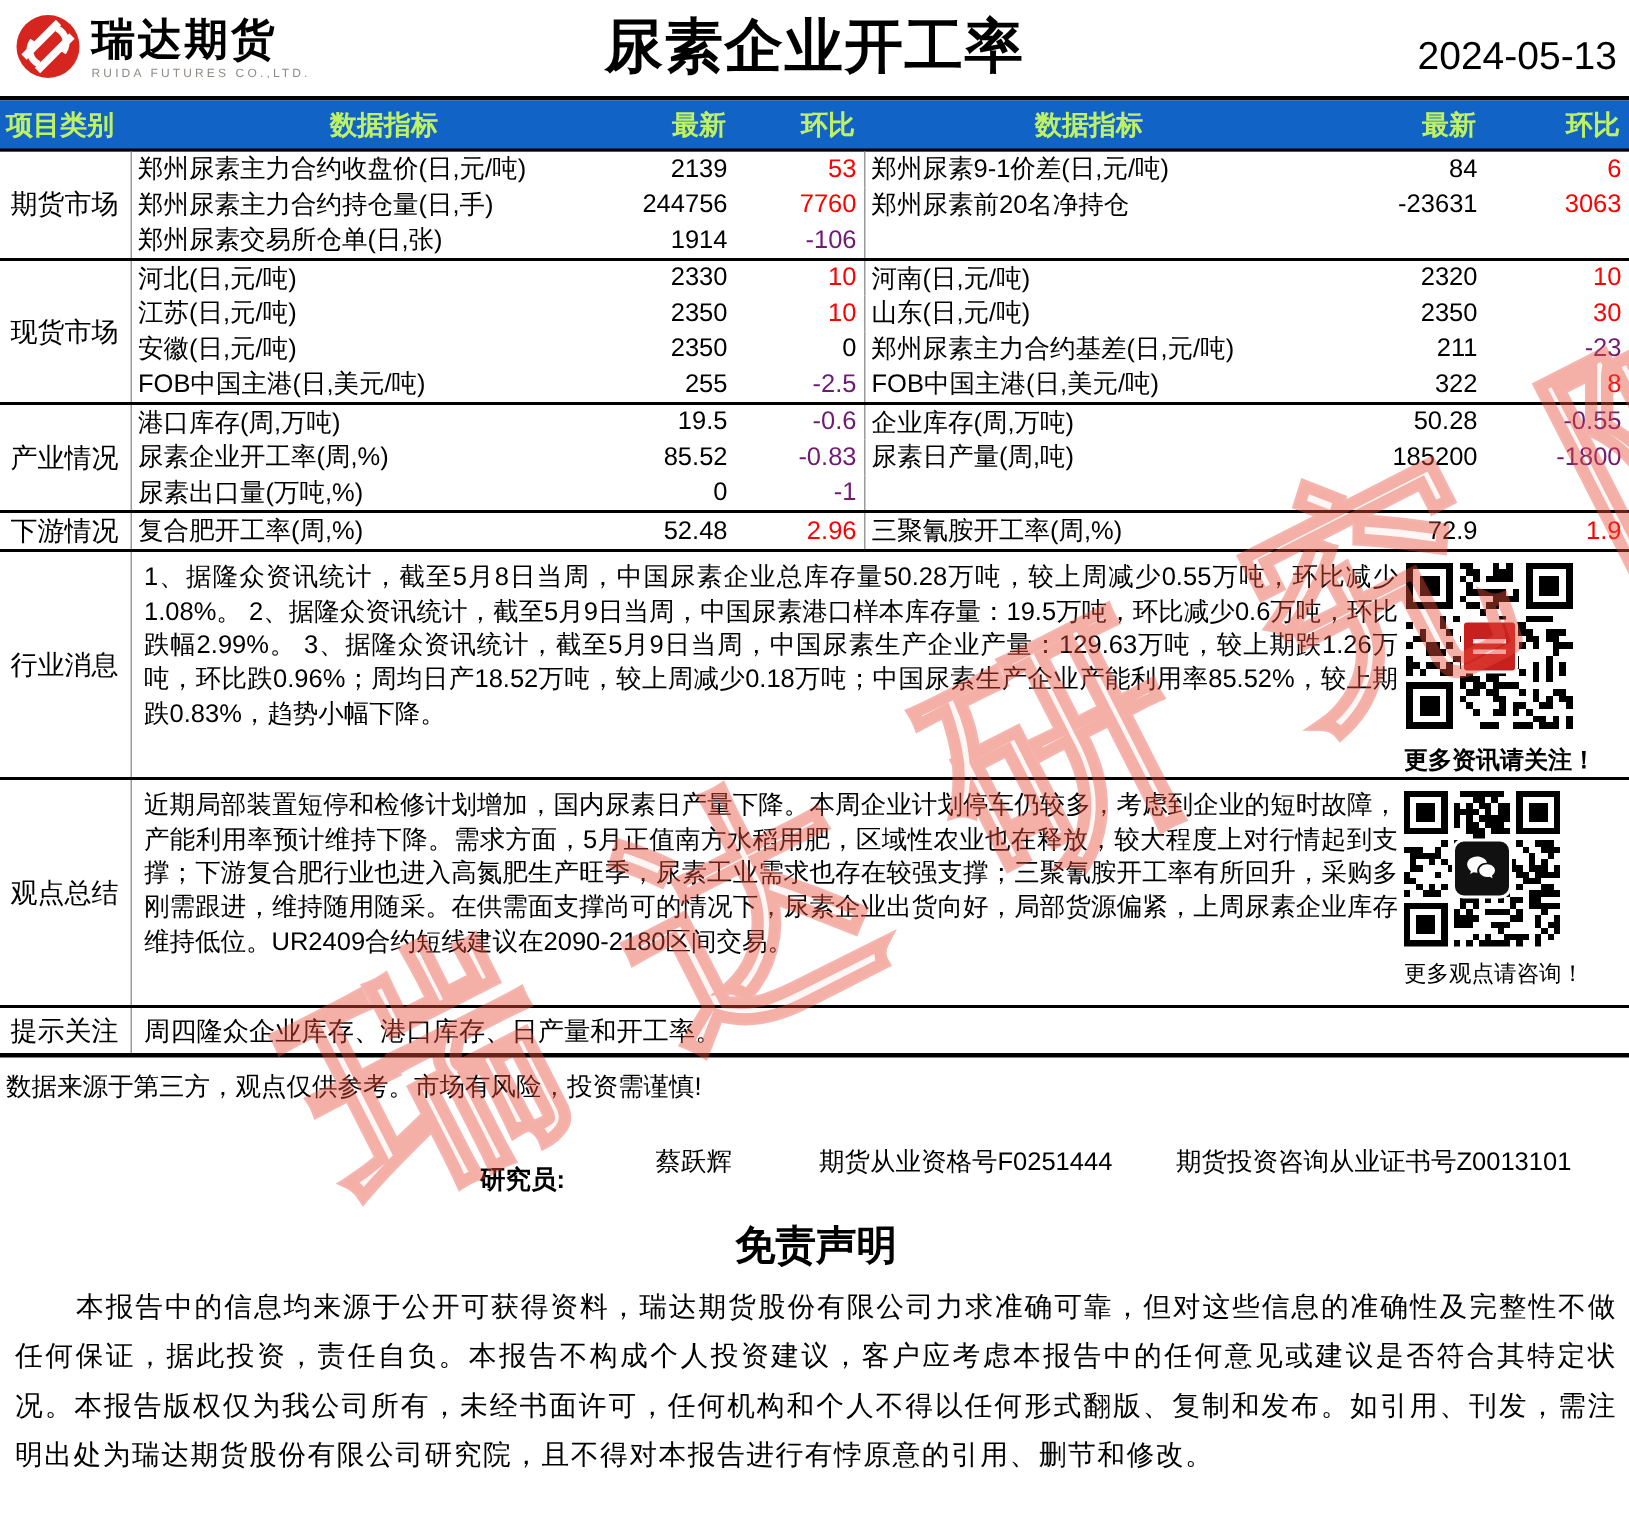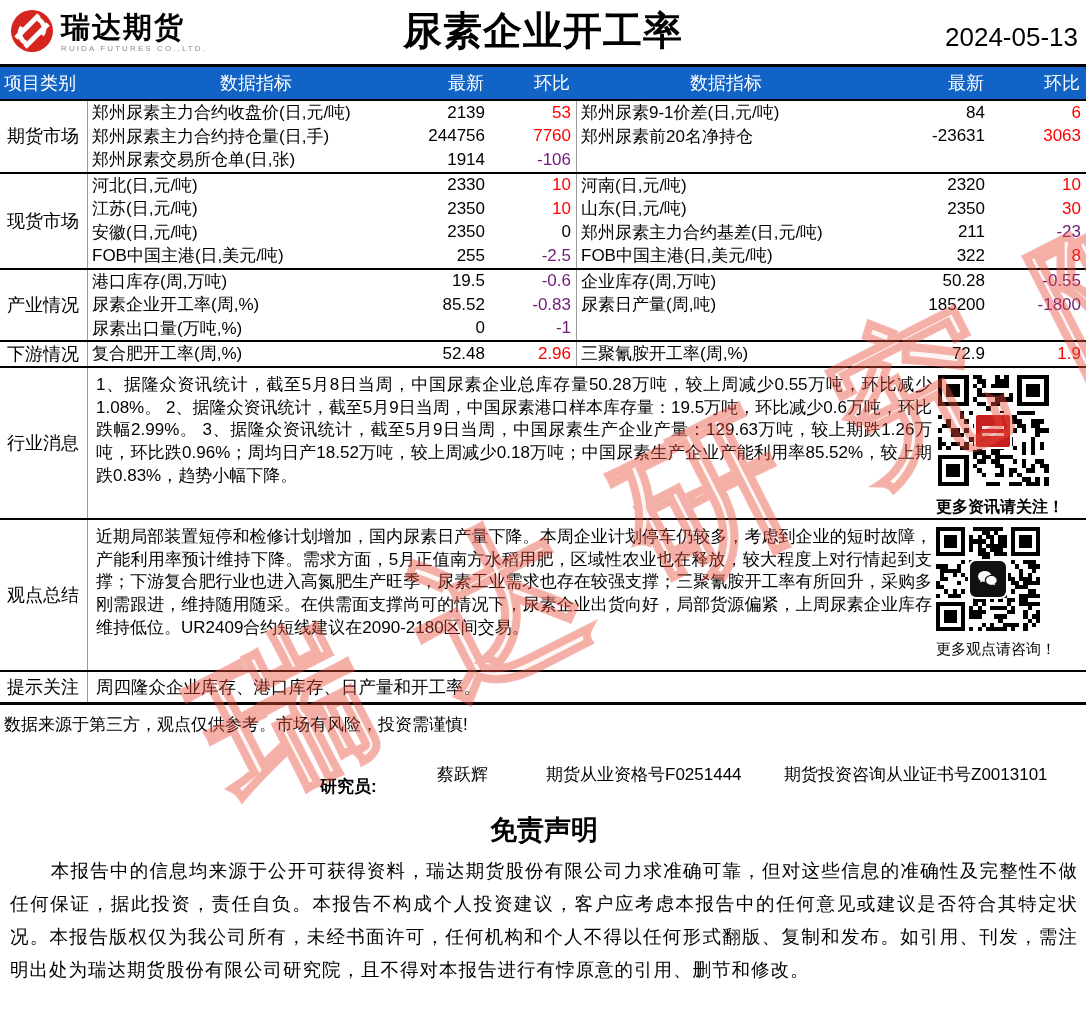--- a/index.html
+++ b/index.html
@@ -13,21 +13,21 @@
   .brand{position:absolute;left:8px;top:7px;display:flex;align-items:flex-start;gap:5px;}
   .brand-mark{width:48px;height:48px;}
   .brand-txt{display:flex;flex-direction:column;margin-top:4px;}
   .brand-cn{font-size:29px;font-weight:bold;letter-spacing:2px;line-height:32px;}
   .brand-en{font-size:8px;letter-spacing:2.1px;color:#8f8a86;margin-top:1px;}
   .title{position:absolute;left:0;right:0;top:4px;text-align:center;font-size:39px;font-weight:bold;letter-spacing:1px;}
   .date{position:absolute;right:8px;top:22px;font-size:26px;}
   
   .rpt{border-top:3px solid #000;border-bottom:3px solid #000;}
   .grid7{display:grid;grid-template-columns:88px 336px 66px 86px 300px 114px 1fr;}
-  .thead{background:#1164c6;color:#ffffff;font-weight:normal;font-size:18px;height:32px;
+  .thead{background:#1164c6;color:#bef264;font-weight:bold;font-size:18px;height:32px;
          align-items:center;border-bottom:2px solid #000;}
   .thead .c{padding:0 4px;}
   .h-left{padding-left:6px;}
   .h-mid{text-align:center;}
   .h-num{text-align:right;padding-right:6px !important;}
   .sect{display:flex;}
   .sect + .sect{border-top:2px solid #000;}
   .cat-cell{width:88px;box-sizing:border-box;display:flex;align-items:center;
             padding-left:7px;font-size:18px;border-right:1px solid #9a9a9a;flex:none;}
   .rows{flex:1;}

